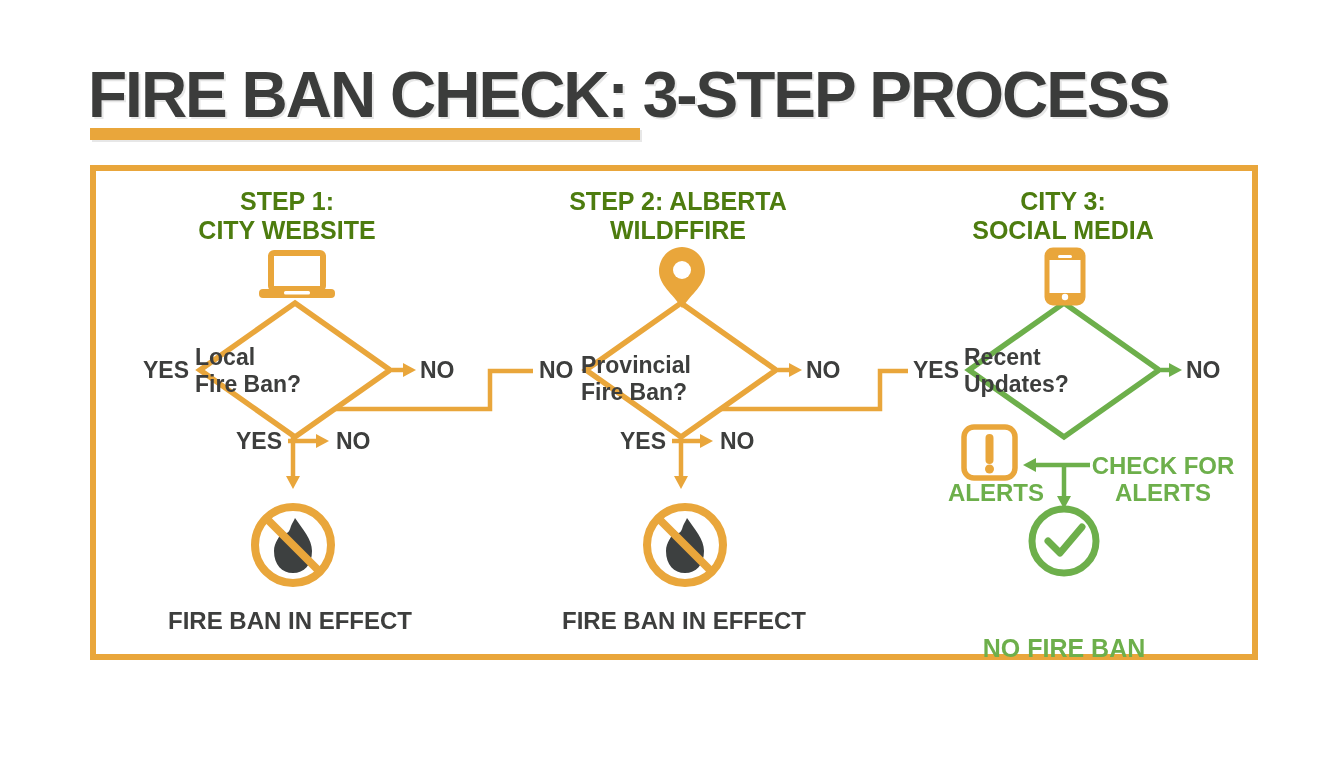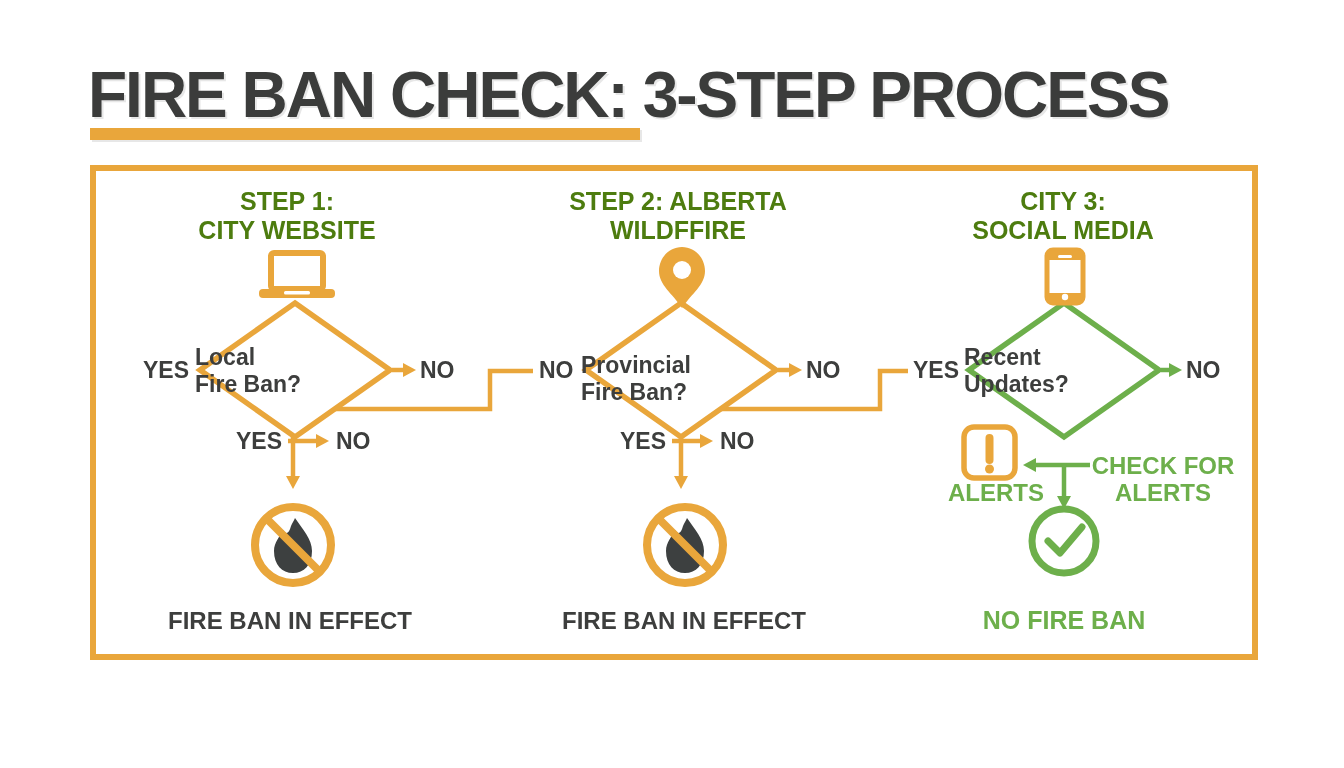--- a/index.html
+++ b/index.html
@@ -1,19 +1,19 @@
 <!DOCTYPE html>
 <html><head>
 <meta charset="utf-8">
 <style>
   html,body{margin:0;padding:0;background:#ffffff;}
   #stage{position:relative;width:1344px;height:768px;background:#ffffff;overflow:hidden;
          font-family:"Liberation Sans", sans-serif;}
   .abs{position:absolute;}
-  .green{color:#6daf4b;}
+  .green{color:#6daf4b;margin-top:28px;}
   .center{text-align:center;}
   #title{left:88px;top:58px;font-size:64px;font-weight:700;letter-spacing:-2px;
          color:#3b3c3b;white-space:nowrap;text-shadow:2px 2px 0 rgba(120,120,120,0.18);}
   #title-underline{left:90px;top:128px;width:550px;height:12px;background:#e9a63b;
          box-shadow:2px 2px 0 rgba(120,120,120,0.18);}
   #flow-border{left:90px;top:165px;width:1168px;height:495px;border:6px solid #e9a63b;
          box-sizing:border-box;}
   .step-header{font-size:25px;line-height:29px;font-weight:700;color:#4d7c0f;text-align:center;}
   .q-text{font-size:23px;line-height:27px;font-weight:700;color:#3d3e3d;text-align:left;}
   .lbl{font-size:23px;font-weight:700;color:#3d3e3d;}

